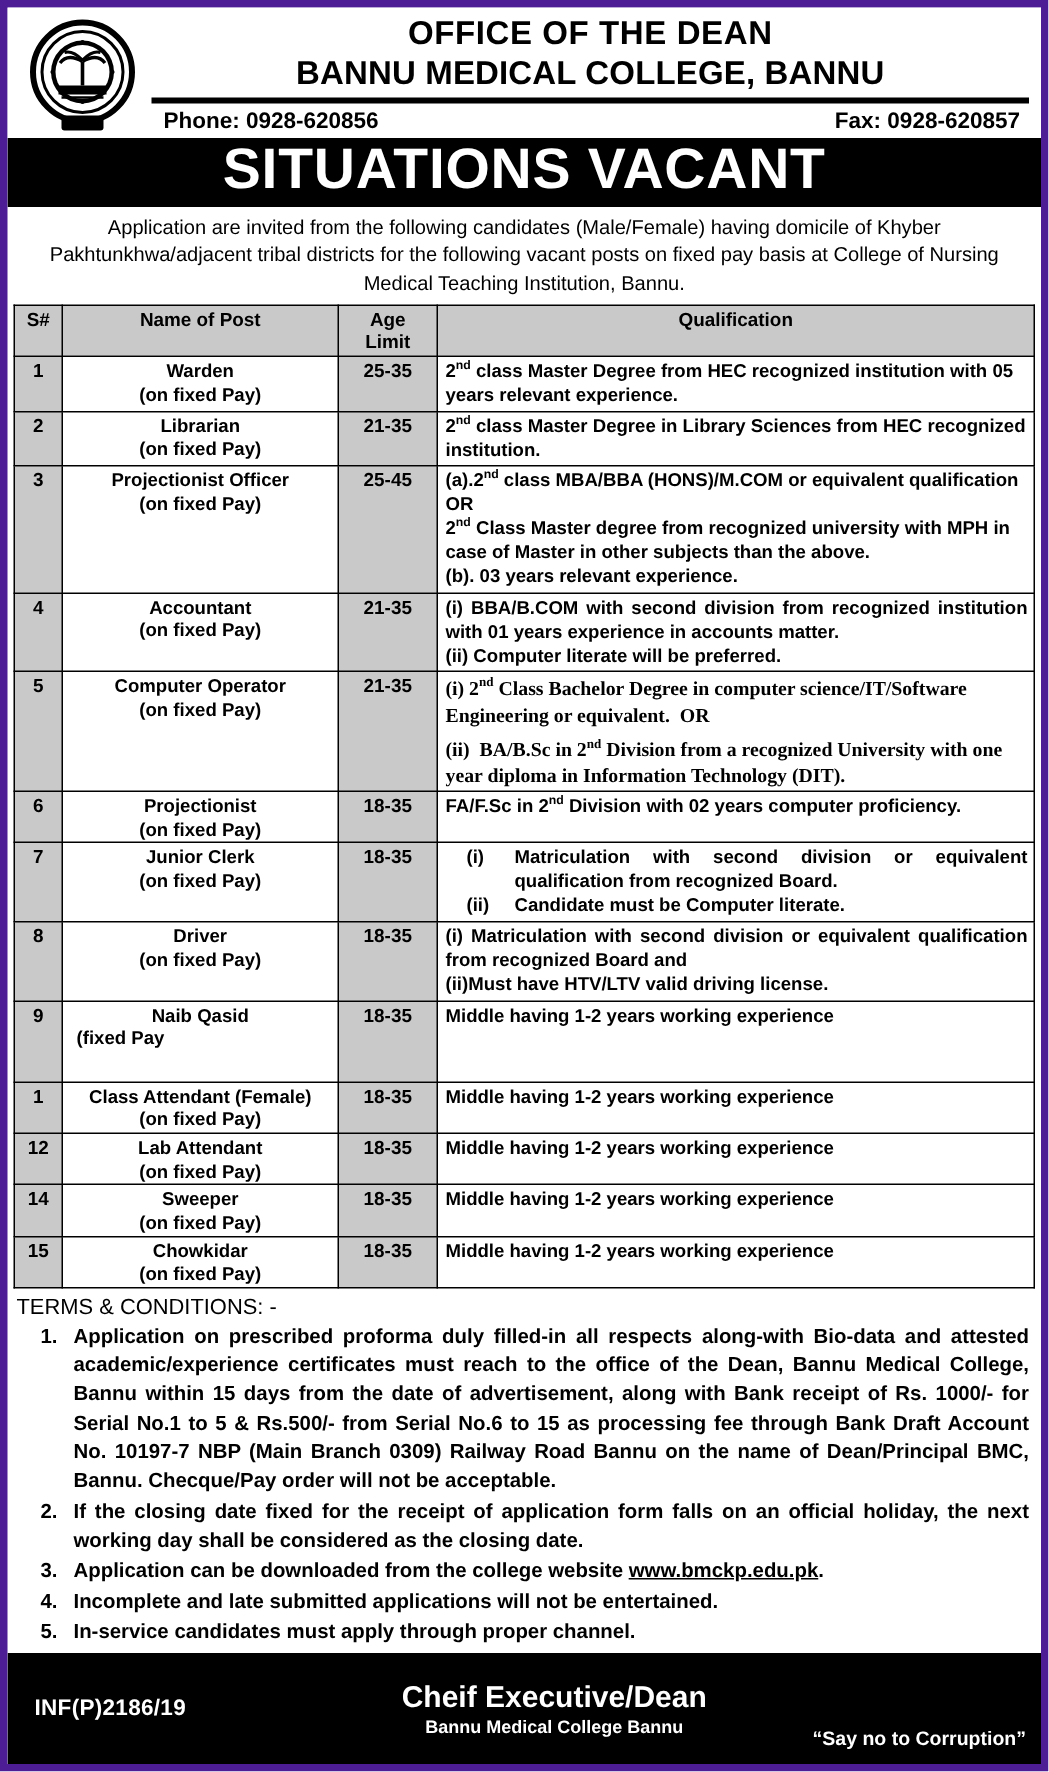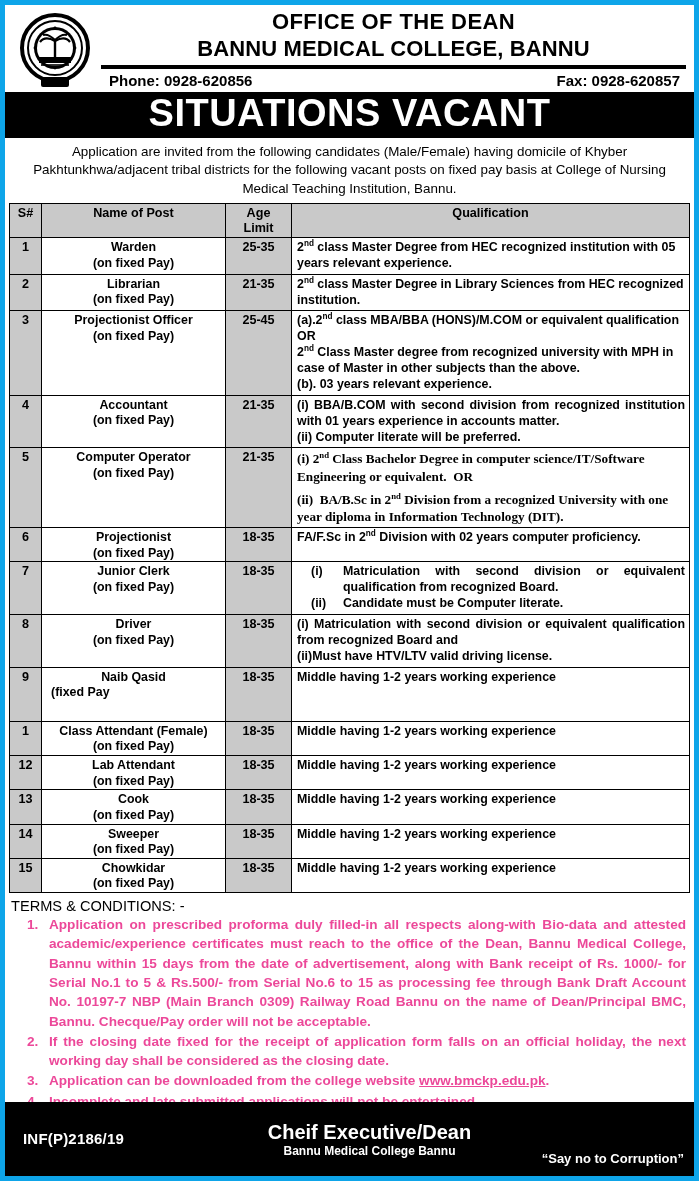--- a/index.html
+++ b/index.html
@@ -6,21 +6,21 @@
   html, body {
     width: 699px;
     background: #ffffff;
     font-family: "Liberation Sans", sans-serif;
   }
   #page {
     position: relative;
     width: 699px;
     height: 1181px;
     background: #ffffff;
-    border: 5px solid #0ea5e9;
+    border: 5px solid #4c1d95;
     overflow: hidden;
   }
 
   
   .header {
     display: flex;
     align-items: flex-start;
     padding: 4px 4px 0 4px;
     background: #fff;
   }
@@ -174,21 +174,21 @@
     margin: 0;
     padding: 0;
   }
   ol.terms-list > li {
     counter-increment: tc;
     position: relative;
     padding-left: 38px;
     font-size: 13.6px;
     font-weight: bold;
     line-height: 1.42;
-    color: #ec4899;
+    color: #000000;
     text-align: justify;
     text-align-last: left;
     margin-bottom: 1px;
   }
   ol.terms-list > li::before {
     content: counter(tc) ".";
     position: absolute;
     left: 16px;
     top: 0;
     font-weight: bold;
@@ -432,29 +432,20 @@
       <tr>
         <td class="sn">12</td>
         <td class="post">
           <span>Lab Attendant</span>
           <span class="sub">(on fixed Pay)</span>
         </td>
         <td class="age">18-35</td>
         <td class="qual">Middle having 1-2 years working experience</td>
       </tr>
 
-      <tr>
-        <td class="sn">13</td>
-        <td class="post">
-          <span>Cook</span>
-          <span class="sub">(on fixed Pay)</span>
-        </td>
-        <td class="age">18-35</td>
-        <td class="qual">Middle having 1-2 years working experience</td>
-      </tr>
 
       <tr>
         <td class="sn">14</td>
         <td class="post">
           <span>Sweeper</span>
           <span class="sub">(on fixed Pay)</span>
         </td>
         <td class="age">18-35</td>
         <td class="qual">Middle having 1-2 years working experience</td>
       </tr>

